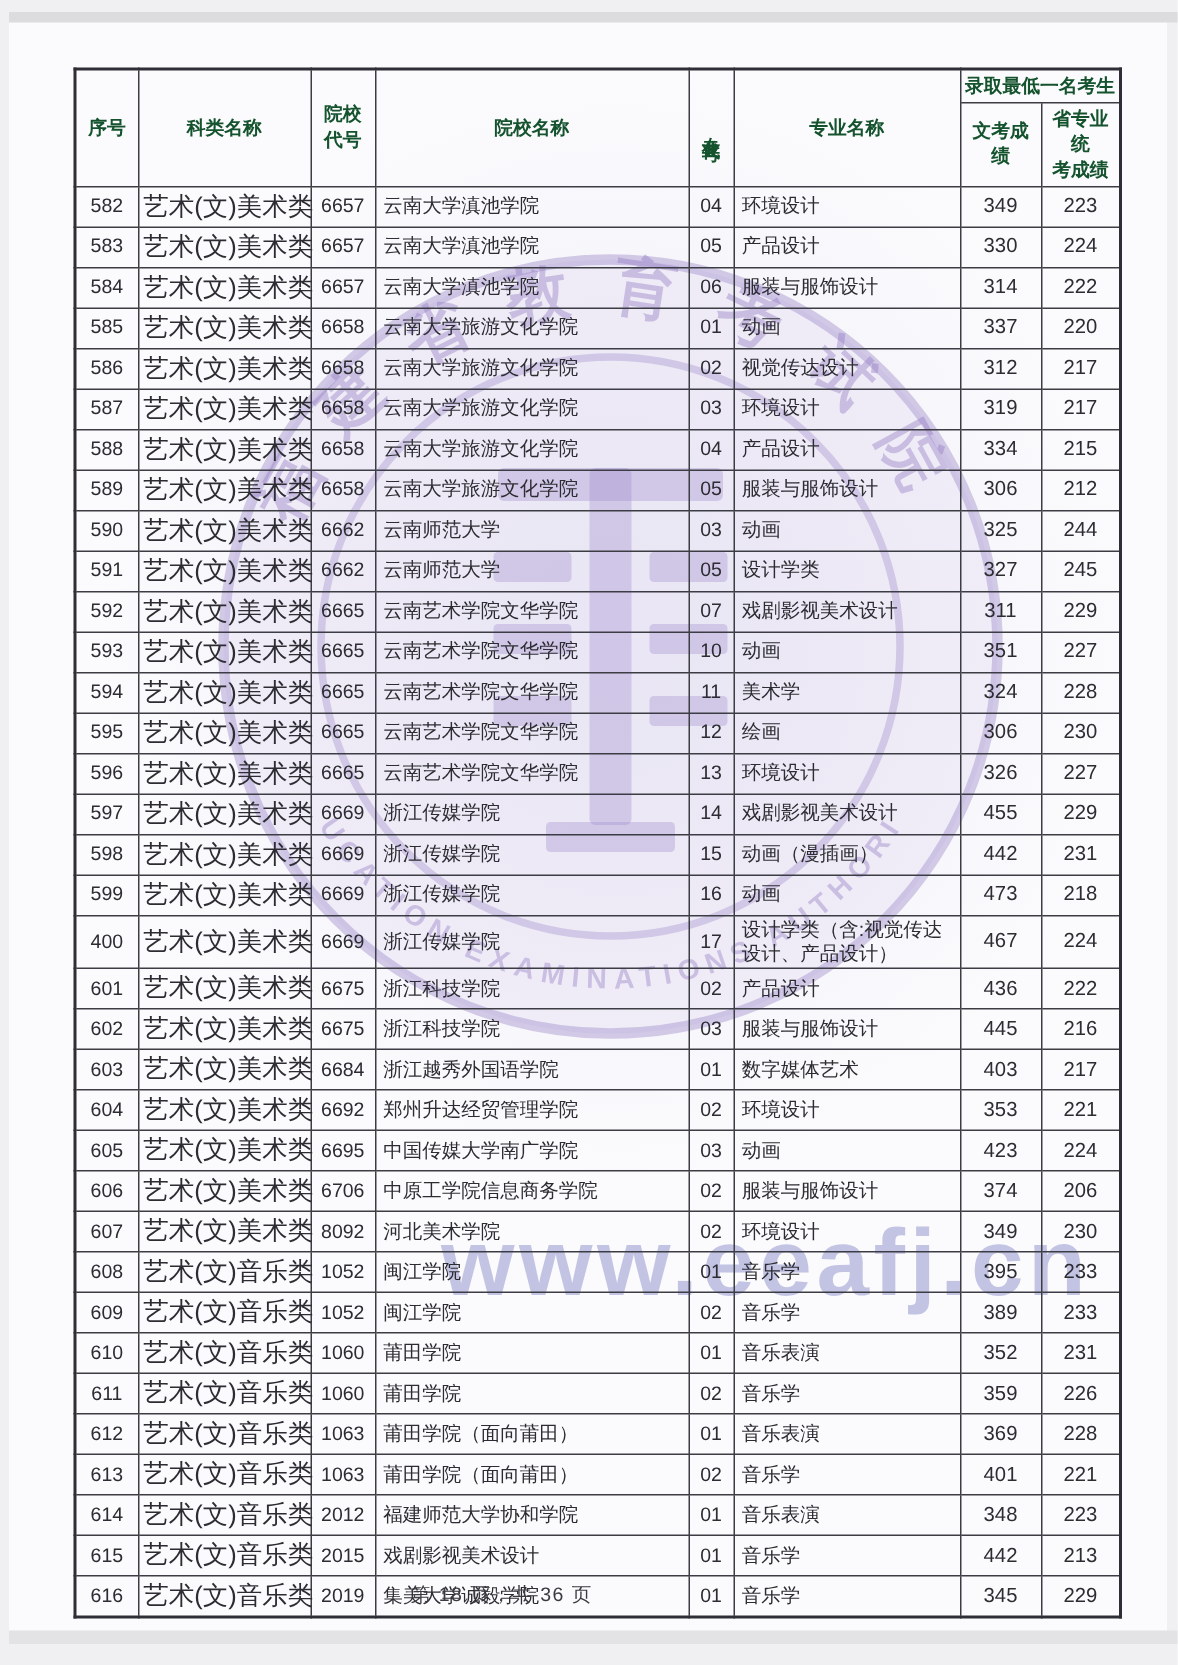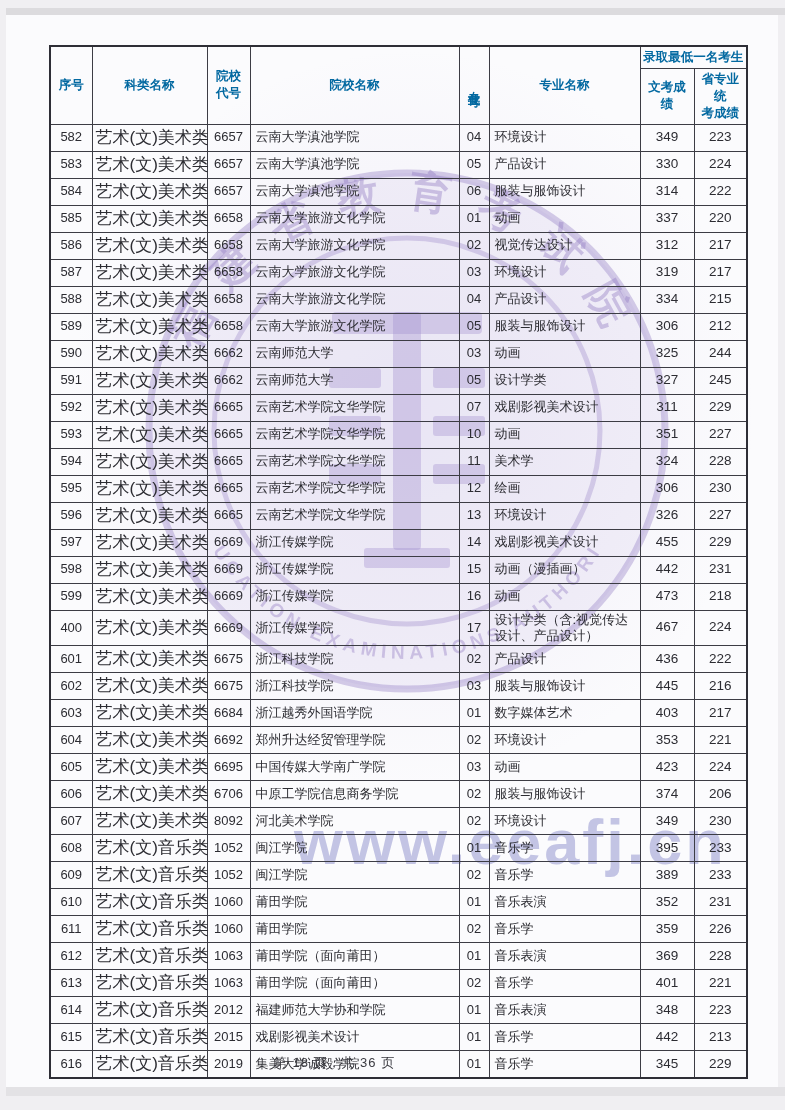--- a/index.html
+++ b/index.html
@@ -32,21 +32,21 @@
   table.score{
     position:absolute;left:43px;top:37px;width:697px;z-index:1;
     border-collapse:collapse;table-layout:fixed;
     background:transparent;
   }
   table.score, table.score th, table.score td{
     border:1px solid #3c3c44;
   }
   table.score{border:2px solid #2e2e36;}
   thead th{
-    font-size:12.5px;font-weight:bold;color:#0369a1;
+    font-size:12.5px;font-weight:bold;color:#14532d;
     padding:2px;line-height:1.35;text-align:center;vertical-align:middle;
     background:transparent;
   }
   .th-pre{white-space:pre-line;}
   .vtext{
     display:inline-block;
     writing-mode:vertical-rl;text-orientation:upright;
     font-size:12px;letter-spacing:2px;line-height:1;
   }
   tbody td{

